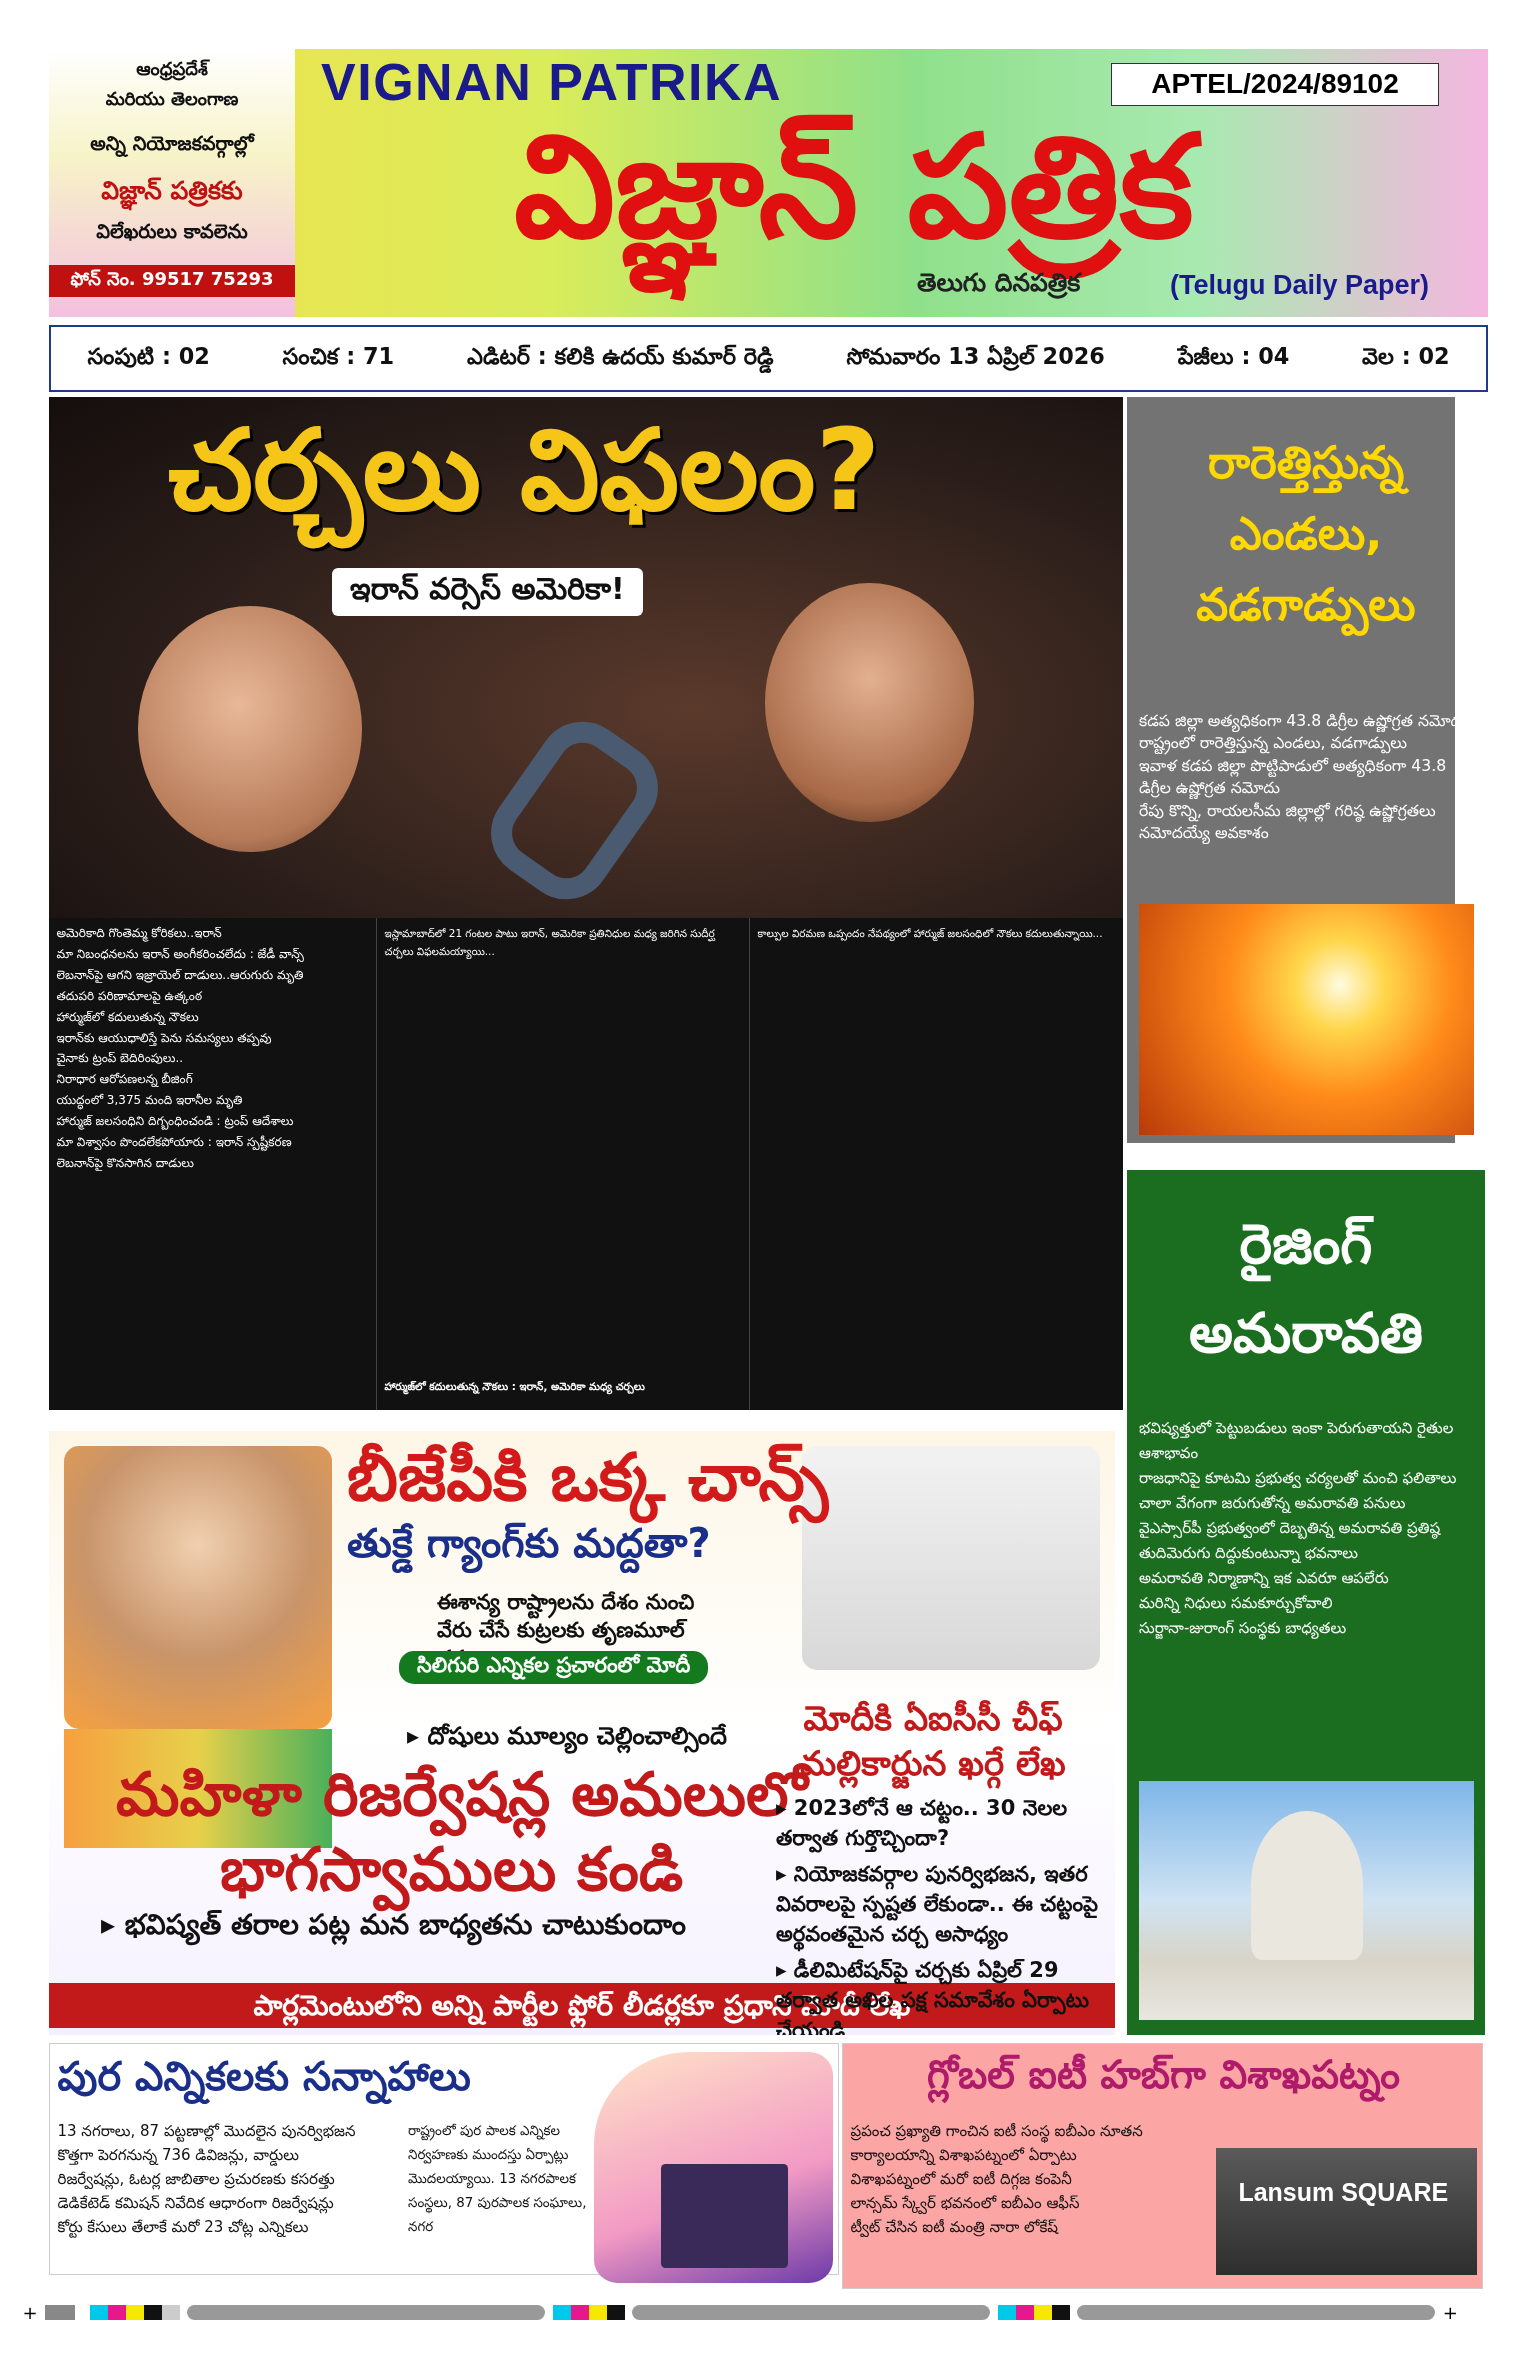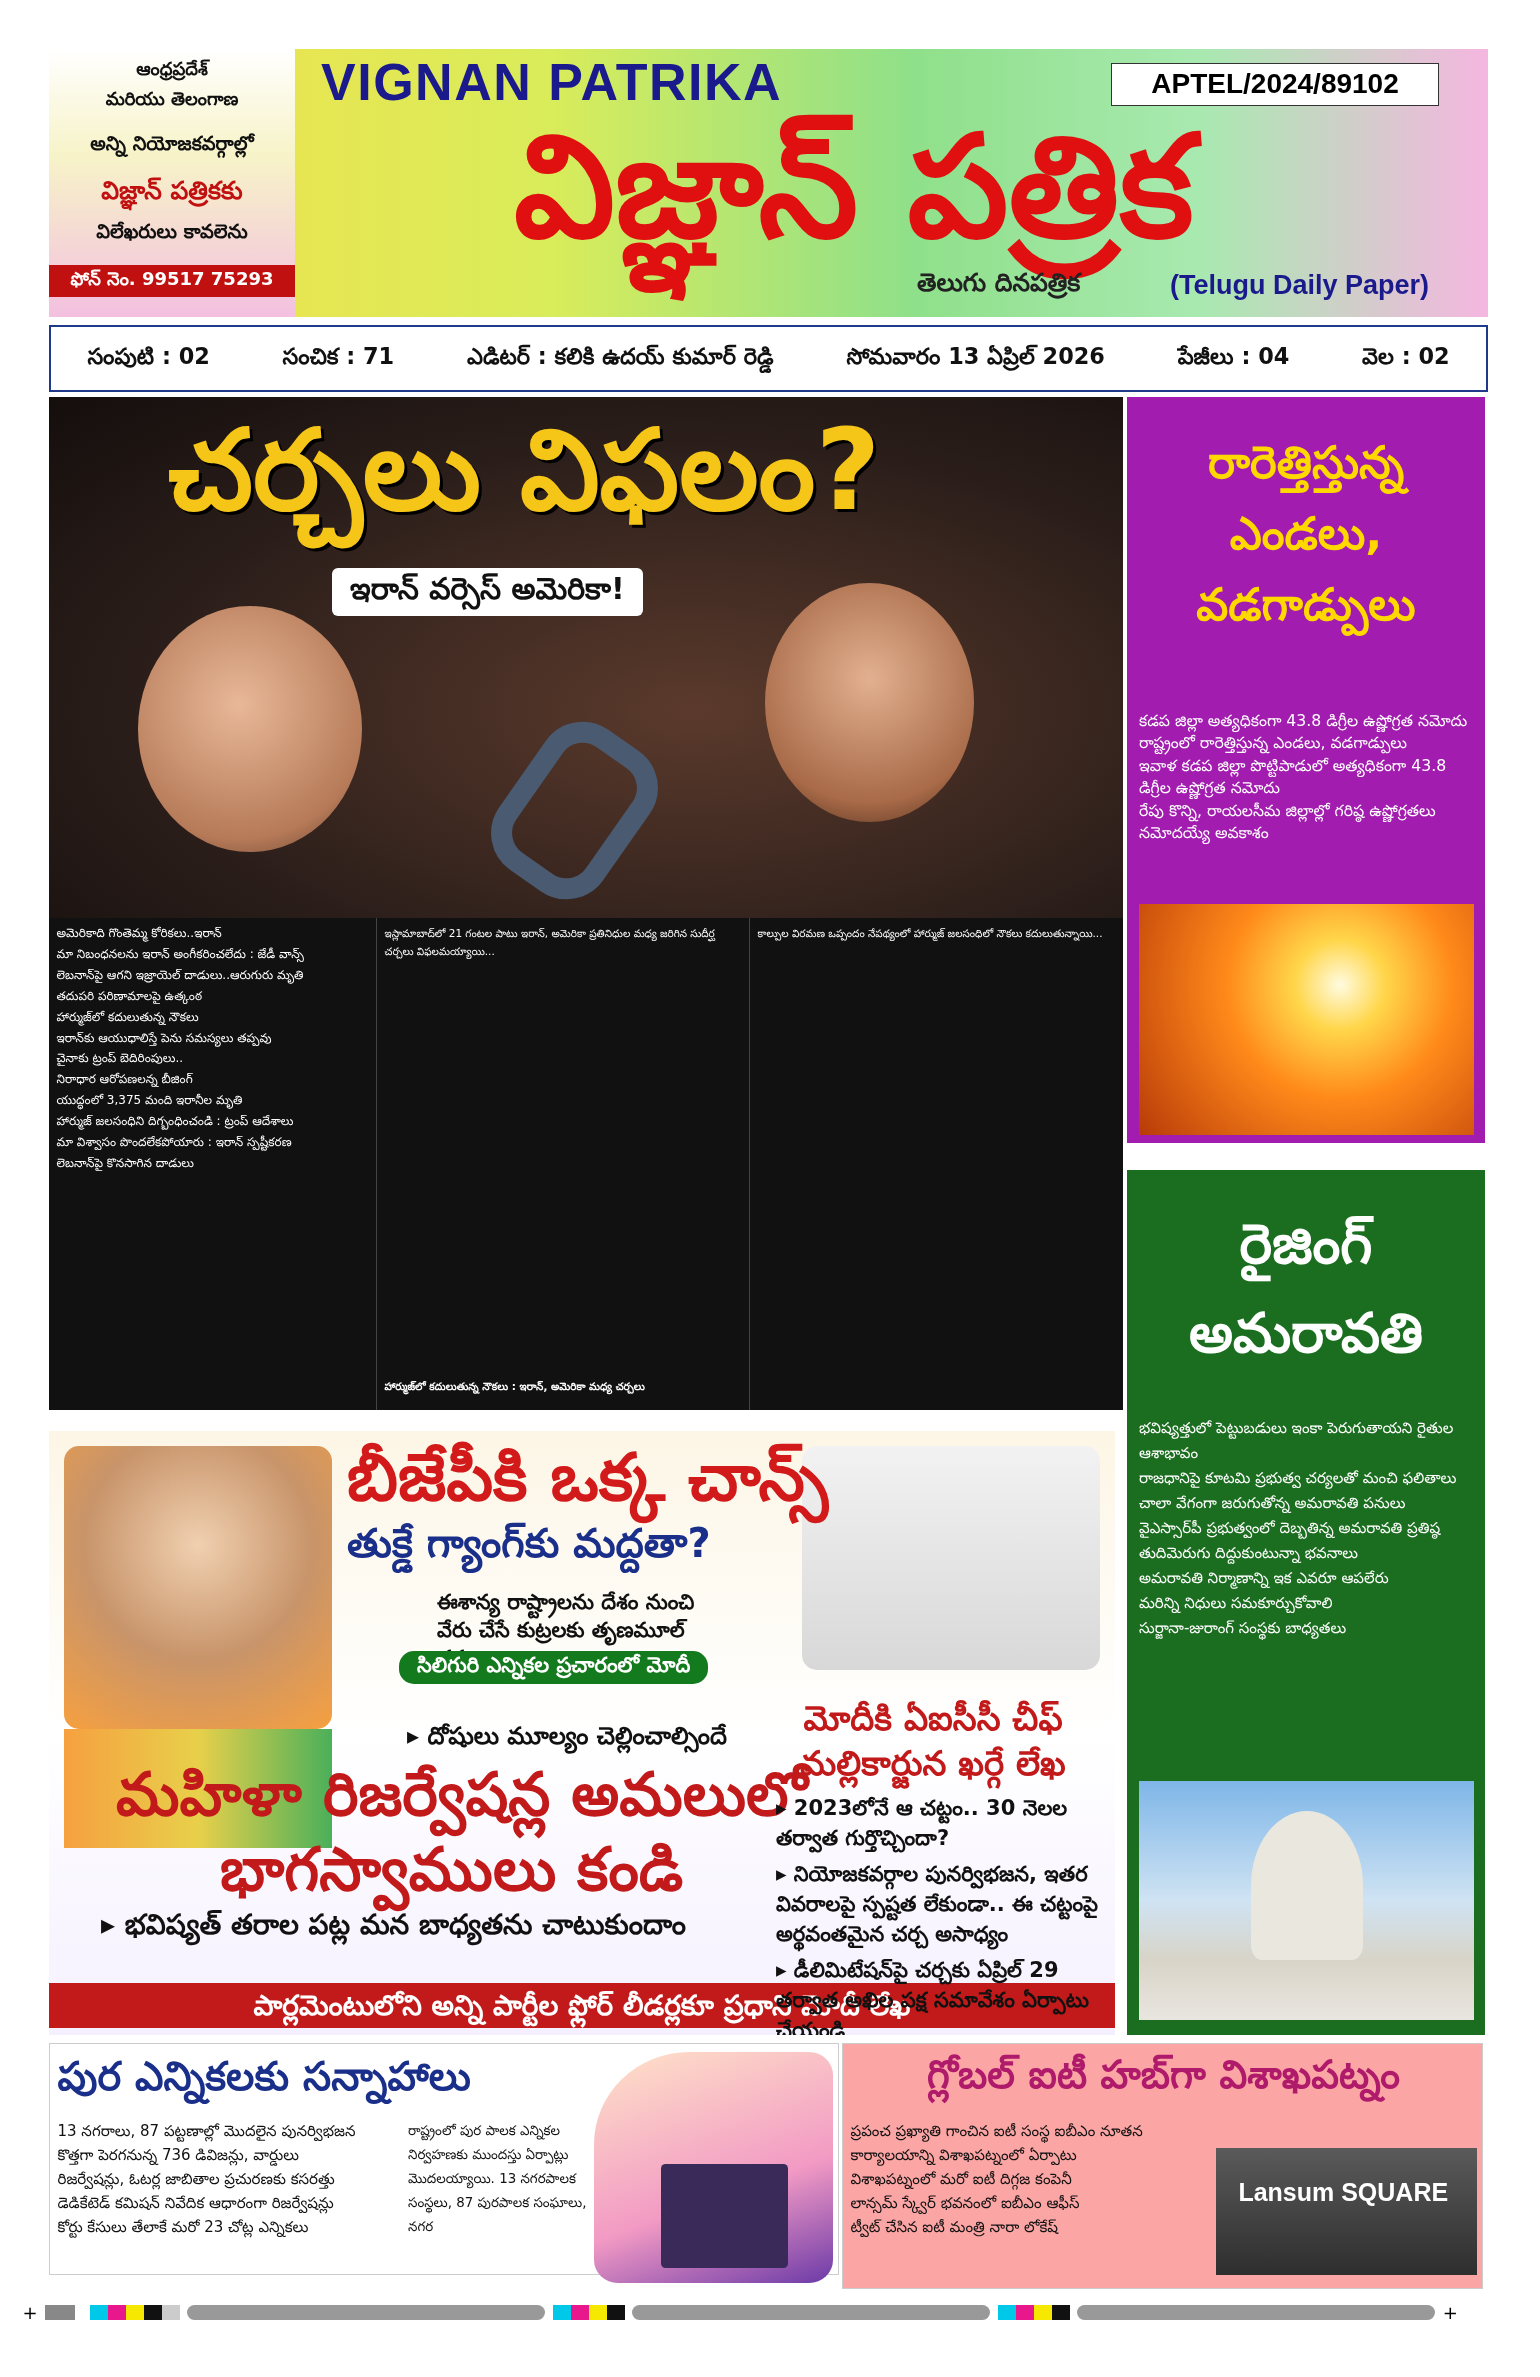--- a/index.html
+++ b/index.html
@@ -11,21 +11,21 @@
 #brand-en{left:321px;top:52px;font-size:52px;font-weight:900;color:#1a1a8c;letter-spacing:1.5px;font-family:"Liberation Sans",sans-serif}
 #brand-te{left:514px;top:112px;font-size:142px;font-weight:900;color:#e01010;line-height:149px}
 #reg-no{left:1111px;top:63px;width:328px;height:43px;background:#fff;border:1.5px solid #333;font-size:28px;font-weight:bold;text-align:center;line-height:40px;font-family:"Liberation Sans",sans-serif}
 #telugu-daily{left:917px;top:268px;font-size:25px;font-weight:bold;color:#222}
 #telugu-daily-en{left:1170px;top:270px;font-size:27px;font-weight:bold;color:#1a1a8c;font-family:"Liberation Sans",sans-serif}
 #info-bar{left:49px;top:325px;width:1439px;height:67px;border:2.2px solid #1f3a8a;background:#fff;display:flex;justify-content:space-around;align-items:center;font-weight:bold;font-size:22.4px;color:#111}
 #hero{left:49px;top:397px;width:1074px;height:522px;background:radial-gradient(ellipse at 60% 60%,#5b3a2c 0%,#2b1e1a 60%,#140e0c 100%);overflow:hidden}
 #hero-title{position:absolute;left:119px;top:7.5px;font-size:112px;font-weight:900;color:#f5c518;text-shadow:3px 3px 0 #000}
 #hero-sub{position:absolute;left:283px;top:171px;background:#fff;color:#111;font-size:30px;font-weight:bold;padding:3px 18px;border-radius:6px}
 .face{position:absolute;border-radius:50%}
-#side-heat{left:1127px;top:397px;width:358px;height:746px;background:#a21caf;color:#fff}
+#side-heat{left:1127px;top:397px;width:328px;height:746px;background:#737373;color:#fff}
 #heat-title{position:absolute;width:358px;text-align:center;top:30px;font-size:45px;font-weight:bold;color:#ffd800;line-height:71px}
 #heat-list{position:absolute;left:12px;top:313px;width:335px;font-size:15.7px;line-height:22.4px;color:#fff}
 #heat-img{position:absolute;left:12px;top:507px;width:335px;height:231px;background:radial-gradient(circle at 60% 35%,#fffbe0 0%,#ffd64a 18%,#ff8a1a 45%,#b83a08 100%)}
 #side-amaravati{left:1127px;top:1170px;width:358px;height:865px;background:#1b6e1f;color:#fff}
 #amaravati-title{position:absolute;width:358px;text-align:center;top:30px;font-size:55px;line-height:89px;font-weight:bold}
 #amaravati-list{position:absolute;left:12px;top:246px;width:335px;font-size:15px;line-height:25px;color:#fff}
 #amaravati-img{position:absolute;left:12px;top:611px;width:335px;height:239px;background:linear-gradient(180deg,#7fb6e8 0%,#cfe3f3 50%,#d8d4c8 75%,#e9e6e0 100%)}
 #news-cols{left:49px;top:918px;width:1074px;height:492px;background:#111;color:#fff;display:flex}
 .col{padding:6px 7.5px;font-size:12px;line-height:19.4px;border-right:0.7px solid #444}
 .col p{margin-bottom:1.5px}

